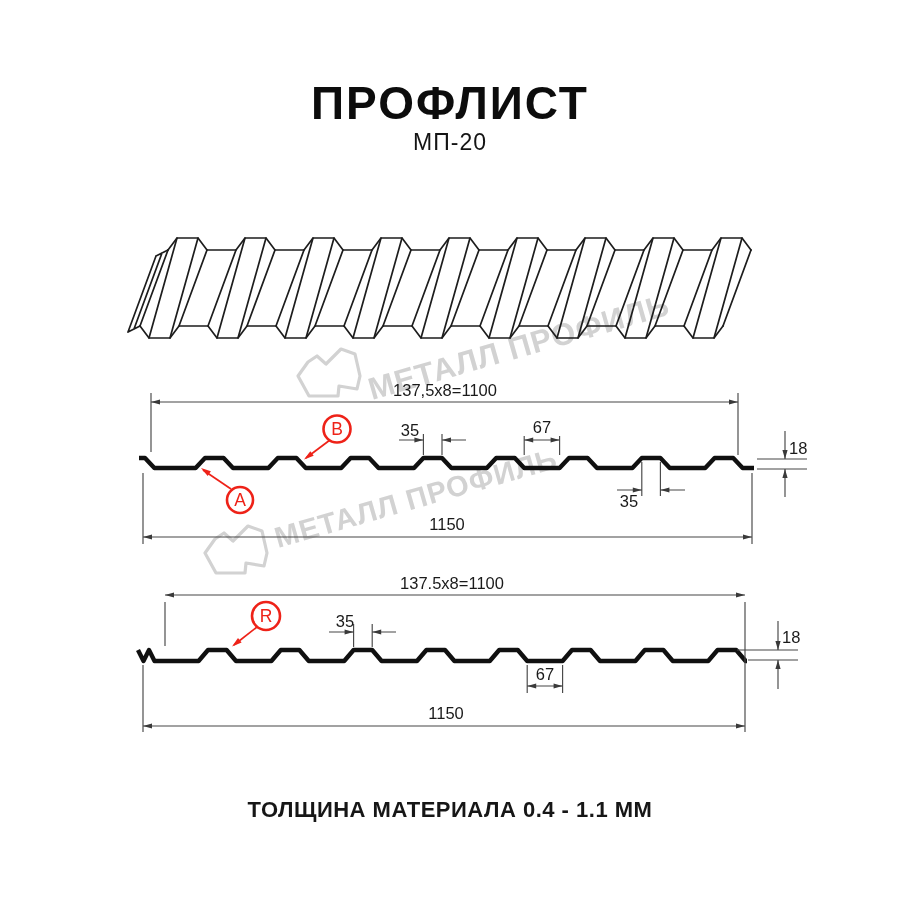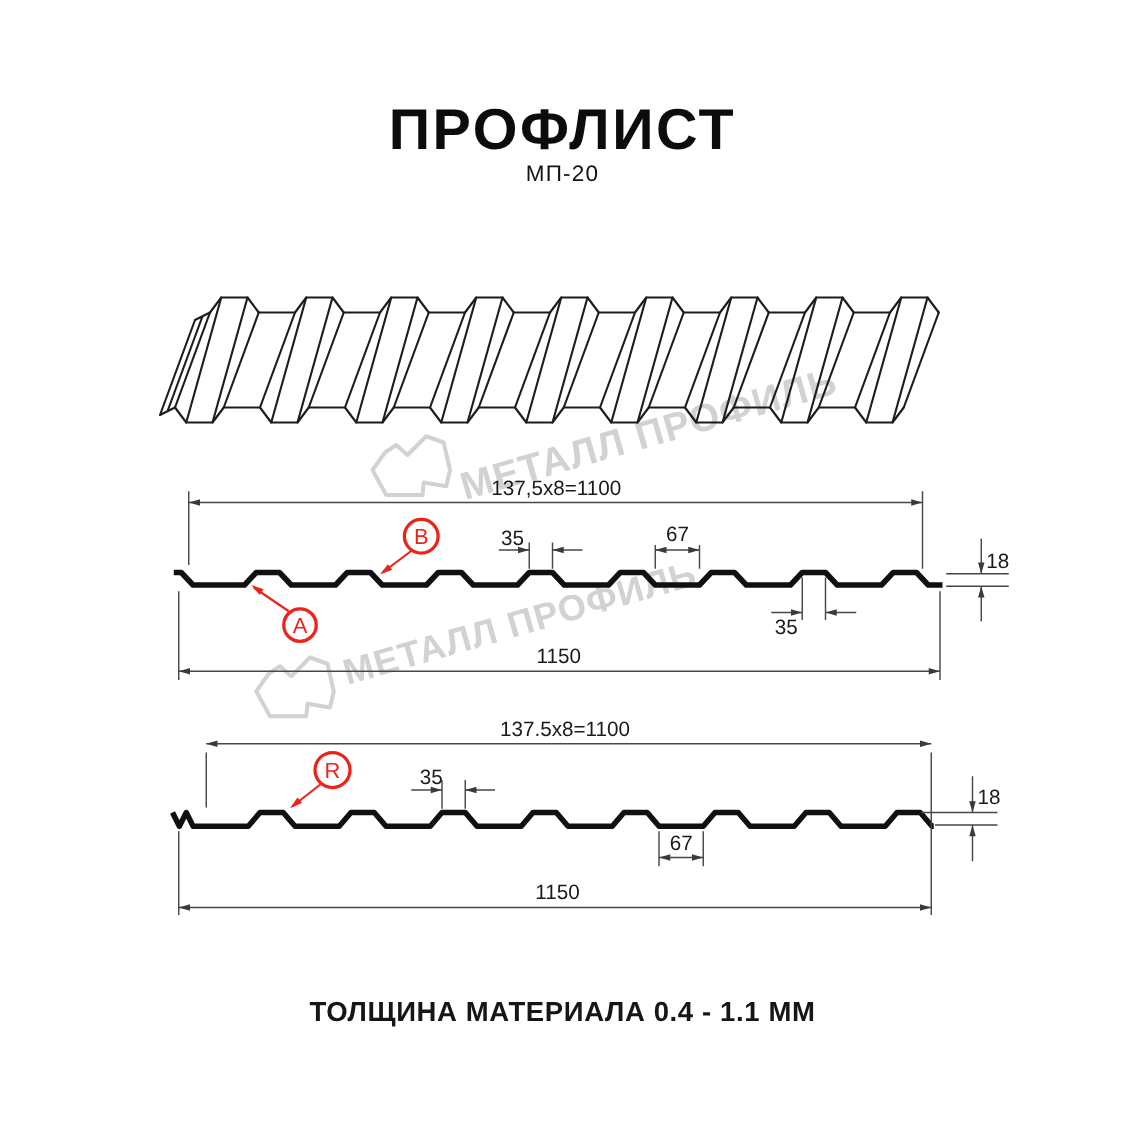--- a/index.html
+++ b/index.html
@@ -2,21 +2,21 @@
 <html style="--red: #ee2218; --wm: #d2d2d2; --ink: #1b1b1b; --dim: #474747;"><head>
 <meta charset="utf-8">
 <style>
   :root{ --red:#ee2218; --wm:#d2d2d2; --ink:#1b1b1b; --dim:#474747; }
   html,body{margin:0;padding:0;background:#fff;}
   .stage{position:relative;width:900px;height:900px;background:#fff;overflow:hidden;
          font-family:"Liberation Sans",sans-serif;}
   .title{position:absolute;top:76px;left:0;width:100%;text-align:center;
          font-size:46px;font-weight:700;letter-spacing:2px;color:#0c0c0c;}
   .subtitle{position:absolute;top:129px;left:0;width:100%;text-align:center;
-         font-size:18px;font-weight:400;letter-spacing:1px;color:#141414;}
+         font-size:23px;font-weight:400;letter-spacing:1px;color:#141414;}
   .footer{position:absolute;top:797px;left:0;width:100%;text-align:center;
          font-size:22px;font-weight:700;letter-spacing:.5px;color:#161616;}
   svg.drawing{position:absolute;left:0;top:0;}
   .l3d{fill:none;stroke:#1d1d1d;stroke-width:1.7;stroke-linejoin:round;stroke-linecap:round;}
   .profile{fill:none;stroke:#101010;stroke-width:4.4;stroke-linejoin:round;}
   .dim{fill:none;stroke:var(--dim);stroke-width:1.15;}
   .ah{fill:#3a3a3a;stroke:none;}
   .dimtxt{fill:#1a1a1a;font-size:16.5px;font-family:"Liberation Sans",sans-serif;}
   .mid{text-anchor:middle;}
   .redl{stroke:var(--red);fill:none;stroke-width:1.7;}

